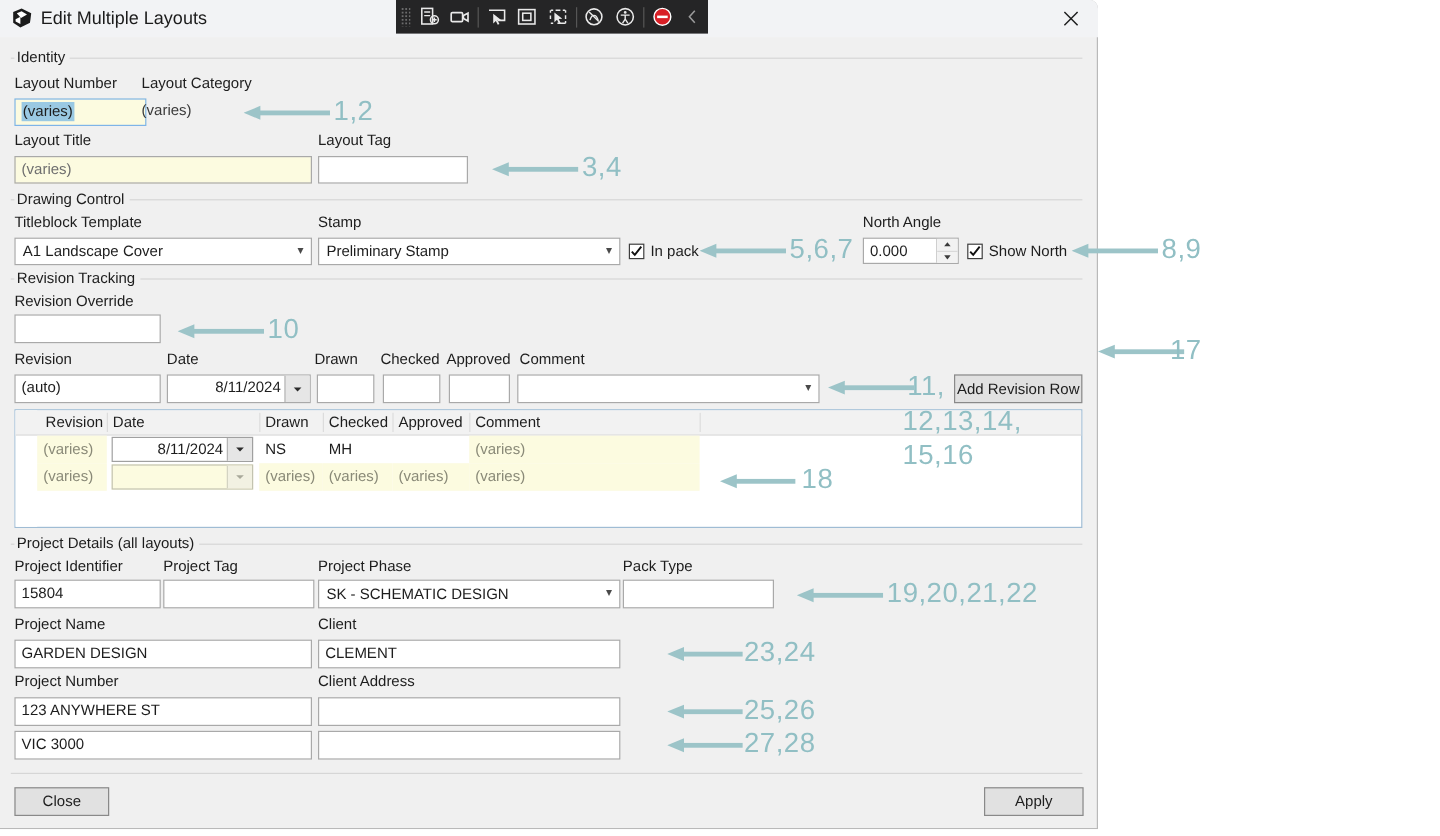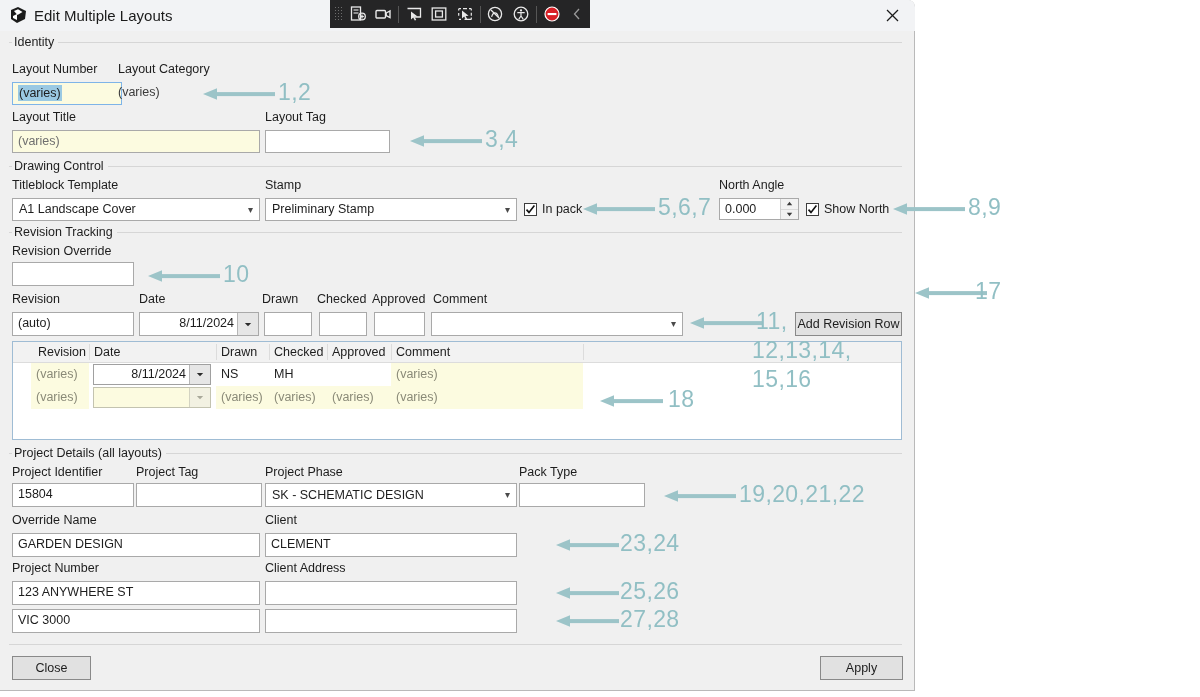--- a/index.html
+++ b/index.html
@@ -308,21 +308,21 @@
     <div id="close-btn">
       <svg width="13" height="13" viewBox="0 0 13 13">
           <line x1="1" y1="1" x2="12" y2="12" stroke="#1b1b1b" stroke-width="1.2"></line>
           <line x1="12" y1="1" x2="1" y2="12" stroke="#1b1b1b" stroke-width="1.2"></line>
         </svg>
     </div>
   </div>
 
   <div id="content">
 
-    <div class="grp" style="left:9px;top:4px;width:893px;height:14px;text-decoration:underline;">
+    <div class="grp" style="left:9px;top:10px;width:893px;height:14px;text-decoration:underline;">
       <div class="grp-line"></div>
       <div class="grp-title">Identity</div>
     </div>
 
     <div class="lbl" style="left:12px;top:31px;">Layout Number</div>
     <div class="lbl" style="left:118px;top:31px;">Layout Category</div>
 
     <div class="tf varies focused" style="left:12px;top:51px;width:110px;height:23px;">
       <span class="sel">(varies)</span>
     </div>
@@ -488,21 +488,21 @@
     <div class="lbl" style="left:519px;top:434px;">Pack Type</div>
 
     <div class="tf" style="left:12px;top:452px;width:122px;height:24px;">15804</div>
     <div class="tf" style="left:136px;top:452px;width:126px;height:24px;"></div>
     <div class="combo" style="left:265px;top:452px;width:252px;height:24px;line-height:22px;">
       <span>SK - SCHEMATIC DESIGN</span>
       <span class="arr" style="line-height:22px;">▾</span>
     </div>
     <div class="tf" style="left:519px;top:452px;width:126px;height:24px;"></div>
 
-    <div class="lbl" style="left:12px;top:482px;">Override Name</div>
+    <div class="lbl" style="left:12px;top:482px;">Project Name</div>
     <div class="lbl" style="left:265px;top:482px;">Client</div>
     <div class="tf" style="left:265px;top:502px;width:252px;height:24px;">CLEMENT</div>
     <div class="tf" style="left:12px;top:502px;width:248px;height:24px;">GARDEN DESIGN</div>
 
     <div class="lbl" style="left:12px;top:530px;">Project Number</div>
     <div class="lbl" style="left:265px;top:530px;">Client Address</div>
     <div class="tf" style="left:12px;top:550px;width:248px;height:24px;">123 ANYWHERE ST</div>
     <div class="tf" style="left:265px;top:550px;width:252px;height:24px;"></div>
     <div class="tf" style="left:12px;top:578px;width:248px;height:24px;">VIC 3000</div>
     <div class="tf" style="left:265px;top:578px;width:252px;height:24px;"></div>

